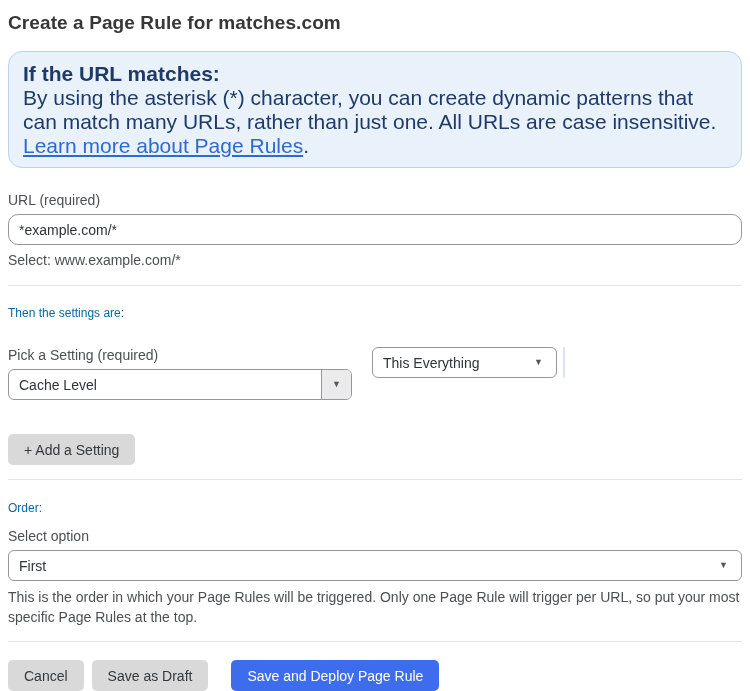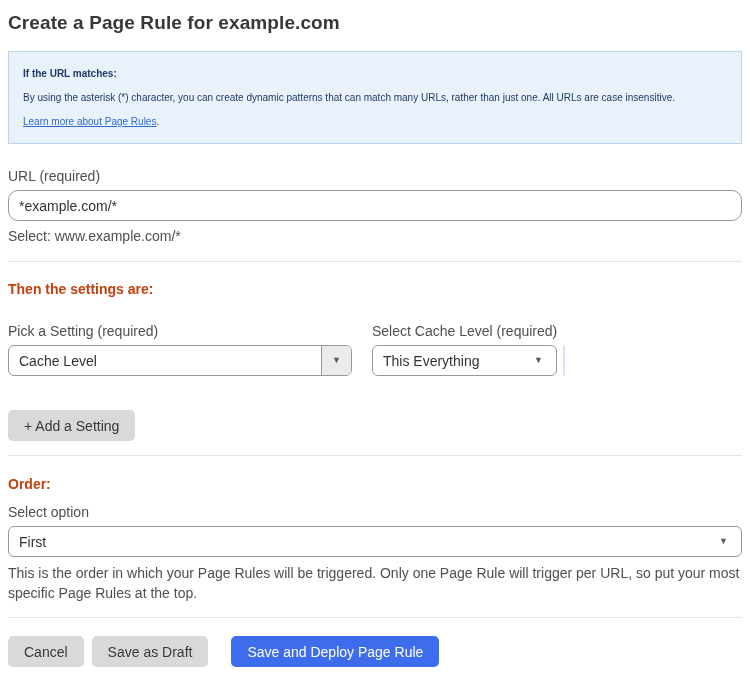--- a/index.html
+++ b/index.html
@@ -14,24 +14,24 @@
   .page-title {
     font-size: 19px;
     font-weight: bold;
     color: #373737;
     letter-spacing: 0.1px;
     margin-bottom: 17px;
   }
   .info-box {
     background: #e9f1fb;
     border: 1px solid #bcd2ee;
-    border-radius: 0;
+    border-radius: 14px;
     padding: 10px 14px 9px 14px;
     color: #1f3a68;
-    font-size: 10px;
+    font-size: 21px;
     line-height: 24px;
     margin-bottom: 24px;
   }
   .info-box .info-heading { font-weight: bold; }
   .info-box a {
     color: #2e6bd0;
     text-decoration: underline;
     cursor: pointer;
   }
   .field-label {
@@ -60,23 +60,23 @@
   }
   .divider {
     border: none;
     border-top: 1px solid #e4e4e4;
     height: 0;
   }
   .divider-1 { margin-top: 17px; margin-bottom: 19px; }
   .divider-2 { margin-top: 14px; margin-bottom: 20px; }
   .divider-3 { margin-top: 14px; margin-bottom: 17px; }
   .section-heading {
-    font-size: 14px;
-    font-weight: bold;
-    color: #c2410c;
+    font-size: 12px;
+    font-weight: normal;
+    color: #0369a1;
     line-height: 16px;
   }
   .settings-heading { margin-bottom: 26px; }
   .order-heading { margin-bottom: 12px; }
   .settings-row { display: flex; align-items: flex-start; }
   .settings-col-1 { width: 344px; margin-right: 20px; }
   .settings-col-2 { width: 193px; }
   .select-shell {
     display: flex;
     align-items: stretch;
@@ -158,21 +158,21 @@
     margin-top: 18px;
   }
   .footer-buttons .btn + .btn { margin-left: 8px; }
   .footer-buttons .btn-blue { margin-left: 23px !important; }
 </style>
 </head>
 <body>
 
 
 
-<h1 class="page-title">Create a Page Rule for example.com</h1>
+<h1 class="page-title">Create a Page Rule for matches.com</h1>
 
 <div class="info-box">
   <div class="info-heading">If the URL matches:</div>
   <div class="info-body">By using the asterisk (*) character, you can create dynamic patterns that can match many URLs, rather than just one. All URLs are case insensitive.</div>
   <div><a>Learn more about Page Rules</a><span>.</span></div>
 </div>
 
 <div class="field-label">URL (required)</div>
 <input class="text-input" type="text" value="*example.com/*" style="">
 <div class="helper-text">Select: www.example.com/*</div>
@@ -185,21 +185,20 @@
   <div class="settings-col-1">
     <div class="field-label">Pick a Setting (required)</div>
     <div class="select-shell">
       <div class="select-value">Cache Level</div>
       <div class="select-arrow-box">
         <span class="arrow-glyph">▼</span>
       </div>
     </div>
   </div>
   <div class="settings-col-2">
-    <div class="field-label">Select Cache Level (required)</div>
     <div class="col2-wrap">
       <div class="select-shell" style="flex:1">
         <div class="select-value">This Everything</div>
         <div class="inline-arrow">
           <span class="arrow-glyph">▼</span>
         </div>
       </div>
       <div class="v-separator" style="height:31px"></div>
     </div>
   </div>

